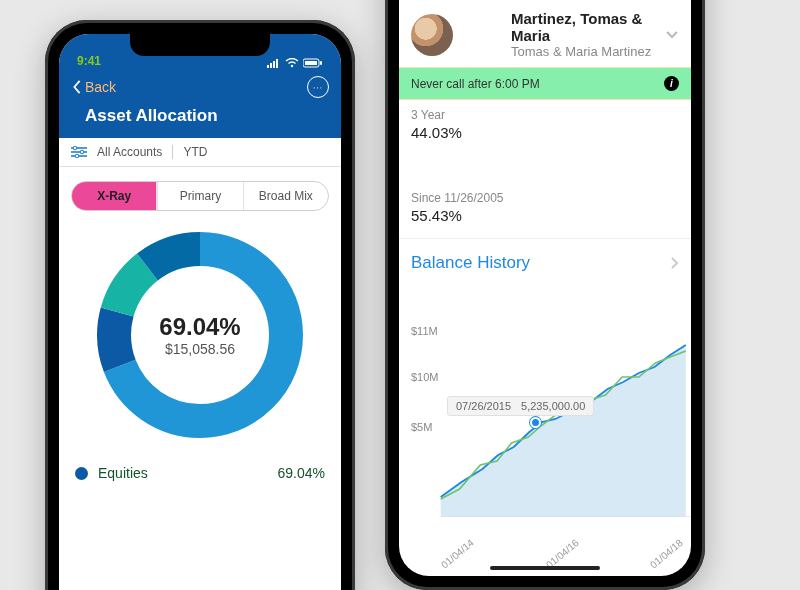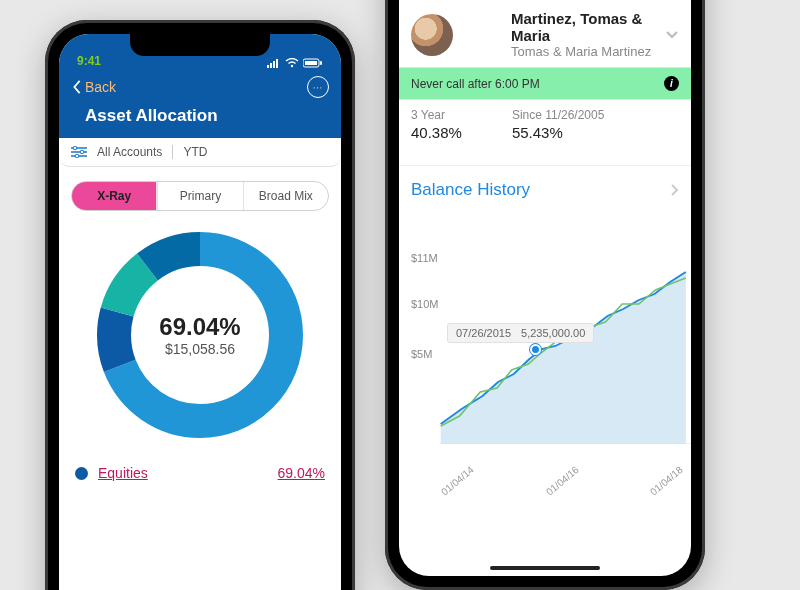--- a/index.html
+++ b/index.html
@@ -99,21 +99,20 @@
 
   .filter-row {
     background: #fff;
     border-bottom: 1px solid #e2e2e2;
     display: flex;
     align-items: center;
     gap: 10px;
     padding: 7px 12px;
     font-size: 12px;
     color: #555;
-    border-radius: 11px;
   }
   .filter-icon { color: #1976d2; }
   .filter-row .sep { width: 1px; height: 14px; background: #ccc; }
 
   .segmented {
     display: flex;
     margin: 14px 12px;
     border: 1px solid #d0d0d0;
     border-radius: 18px;
     overflow: hidden;
@@ -139,21 +138,21 @@
     position: absolute; inset: 0; display: flex; flex-direction: column;
     align-items: center; justify-content: center;
   }
   .donut-pct { font-size: 24px; font-weight: 700; color: #222; }
   .donut-val { font-size: 14px; color: #555; }
 
   .summary-section { padding: 14px 16px 0; }
   .summary-title { font-weight: 700; font-size: 17px; margin-bottom: 12px; color: #222; }
   .summary-row {
     display: flex; align-items: center; justify-content: space-between;
-    padding: 6px 0; font-size: 14px; color: #be185d; text-decoration: underline;
+    padding: 6px 0; font-size: 14px; color: #14532d;
   }
   .summary-label { display: flex; align-items: center; gap: 10px; }
   .dot { width: 13px; height: 13px; border-radius: 50%; }
 
   
   .right-screen { display: flex; flex-direction: column; }
   .spacer-top { height: 128px; }
 
   .client-header {
     display: flex; align-items: center; gap: 10px;
@@ -178,22 +177,23 @@
     align-items: flex-end;
     border-top: 1px solid #f0e6b0;
     border-bottom: 1px solid #f0e6b0;
   }
   .info-dot {
     width: 15px; height: 15px; border-radius: 50%; background: #000; color: #fff;
     display: flex; align-items: center; justify-content: center; font-size: 10px; font-weight: 700; font-style: italic;
   }
 
   .metrics {
-    display: flex; padding: 8px 12px 24px; gap: 50px;
+    display: flex; padding: 8px 12px 14px; gap: 50px;
     border-bottom: 1px solid #eee;
+    flex-direction: column;
   }
   .metric-label { font-size: 12px; color: #888; margin-bottom: 2px; }
   .metric-value { font-size: 15px; color: #222; }
 
   .section-header {
     display: flex; justify-content: space-between; align-items: center;
     padding: 14px 12px 4px;
   }
   .section-header h3 { color: #1e88e5; font-size: 17px; font-weight: 500; }
   .section-chevron { color: #ccc; }
@@ -336,21 +336,21 @@
     </div>
 
     <div class="alert-banner">
       <span>Never call after 6:00 PM</span>
       <span class="info-dot">i</span>
     </div>
 
     <div class="metrics">
       <div>
         <div class="metric-label">3 Year</div>
-        <div class="metric-value">40.38%</div>
+        <div class="metric-value">44.03%</div>
       </div>
       <div>
         <div class="metric-label">Since 11/26/2005</div>
         <div class="metric-value">55.43%</div>
       </div>
     </div>
 
     <div class="section-header">
       <h3>Balance History</h3>
       <span class="section-chevron">

